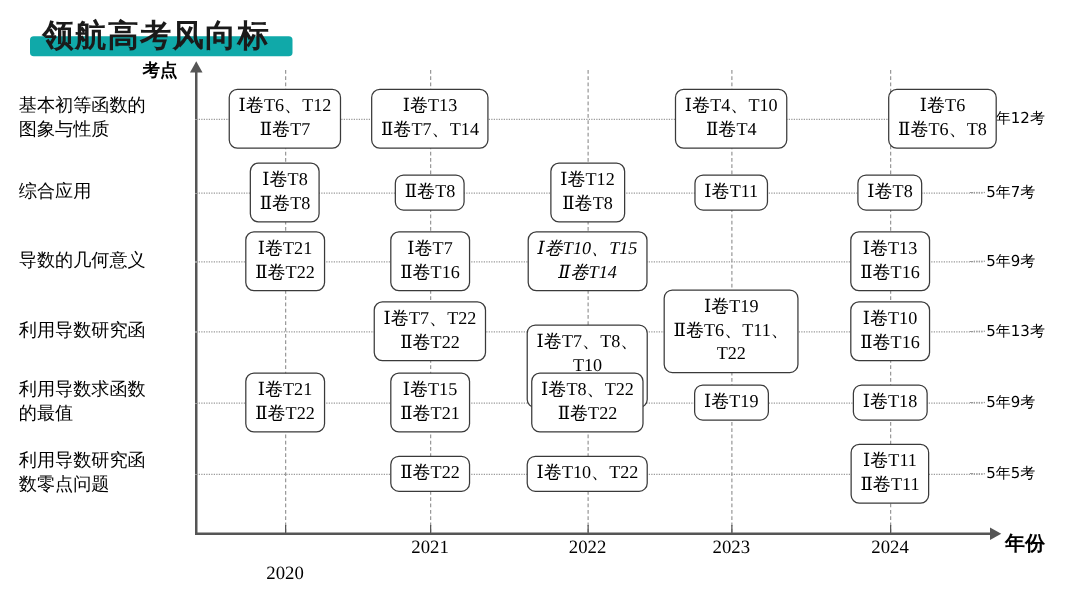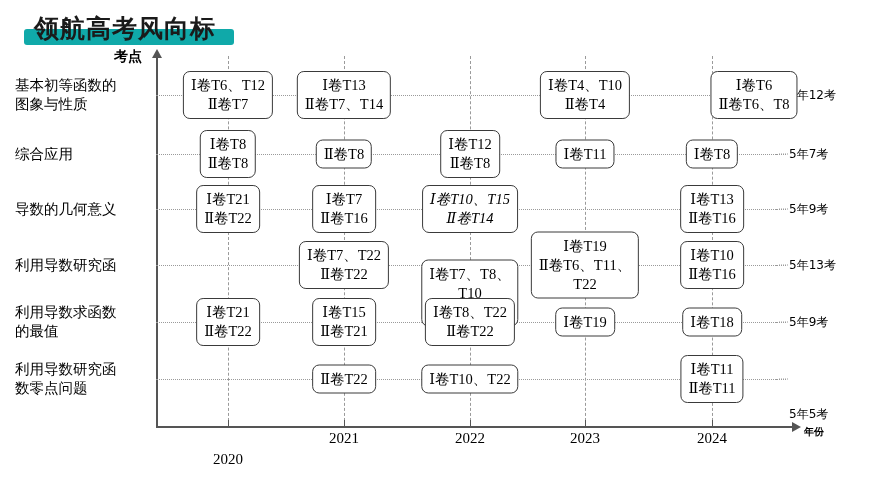--- a/index.html
+++ b/index.html
@@ -87,21 +87,21 @@
     font-size: 14px;
     font-weight: bold;
     color: #000;
     white-space: nowrap;
   }
   #x-axis-label {
     position: absolute;
     left: 804px;
     top: 425px;
     font-family: "DejaVu Sans", sans-serif;
-    font-size: 10px;
+    font-size: 16px;
     font-weight: bold;
     color: #000;
     white-space: nowrap;
   }
 
   
   .vgrid {
     position: absolute;
     top: 56px;
     width: 0px;
@@ -246,21 +246,21 @@
       <div>利用导数求函数</div>
       <div>的最值</div>
     </div>
     <div class="summary-connector" style="top: 322px;"></div>
     <div class="row-summary" style="top: 322px;">5年9考</div>
     <div class="row-label" style="top: 379px;">
       <div>利用导数研究函</div>
       <div>数零点问题</div>
     </div>
     <div class="summary-connector" style="top: 379px;"></div>
-    <div class="row-summary" style="top: 379px; margin-top: 35px;">5年5考</div>
+    <div class="row-summary" style="top: 379px;">5年5考</div>
   </div>
 <div id="cells-layer">
     <div class="cell align-left" style="left: 228px; top: 95px;">
       <span class="ln">Ⅰ卷T6、T12</span>
       <span class="ln">Ⅱ卷T7</span>
     </div>
     <div class="cell align-left" style="left: 344px; top: 95px;">
       <span class="ln">Ⅰ卷T13</span>
       <span class="ln">Ⅱ卷T7、T14</span>
     </div>

